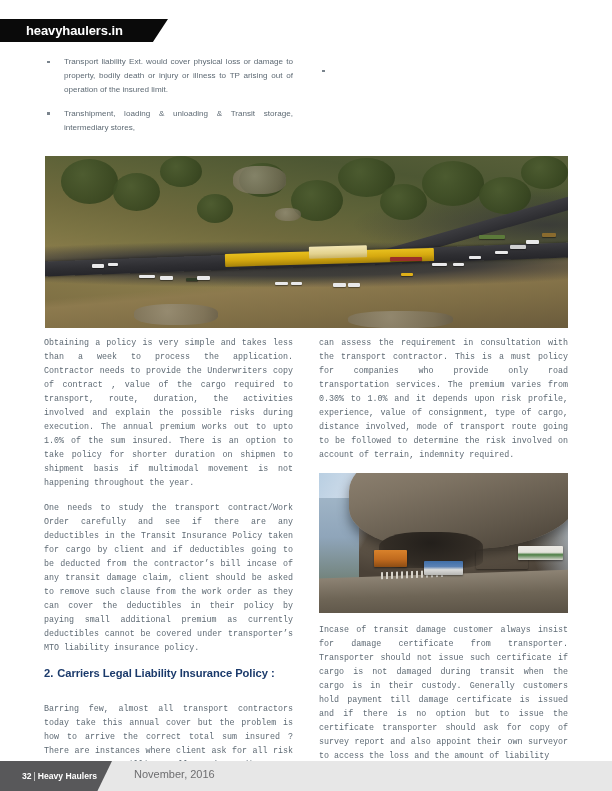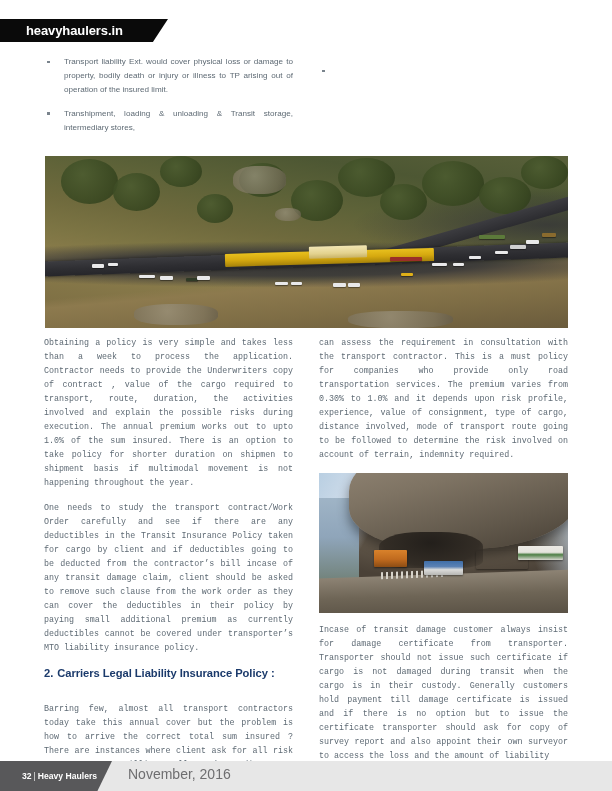--- a/index.html
+++ b/index.html
@@ -295,27 +295,27 @@
     font-weight: bold;
     white-space: nowrap;
   }
   .footer-tab-text .sep {
     font-weight: normal;
     opacity: 0.85;
     margin: 0 2px;
   }
   .footer-date {
     position: absolute;
-    left: 128px;
+    left: 134px;
     top: 0;
     height: 26px;
     display: flex;
     align-items: center;
     color: #6e6e70;
-    font-size: 14px;
+    font-size: 11px;
   }
 </style>
 </head>
 <body>
 
 <div class="header-bar">
   <span class="header-title">heavyhaulers.in</span>
 </div>
 
 <div class="content">

